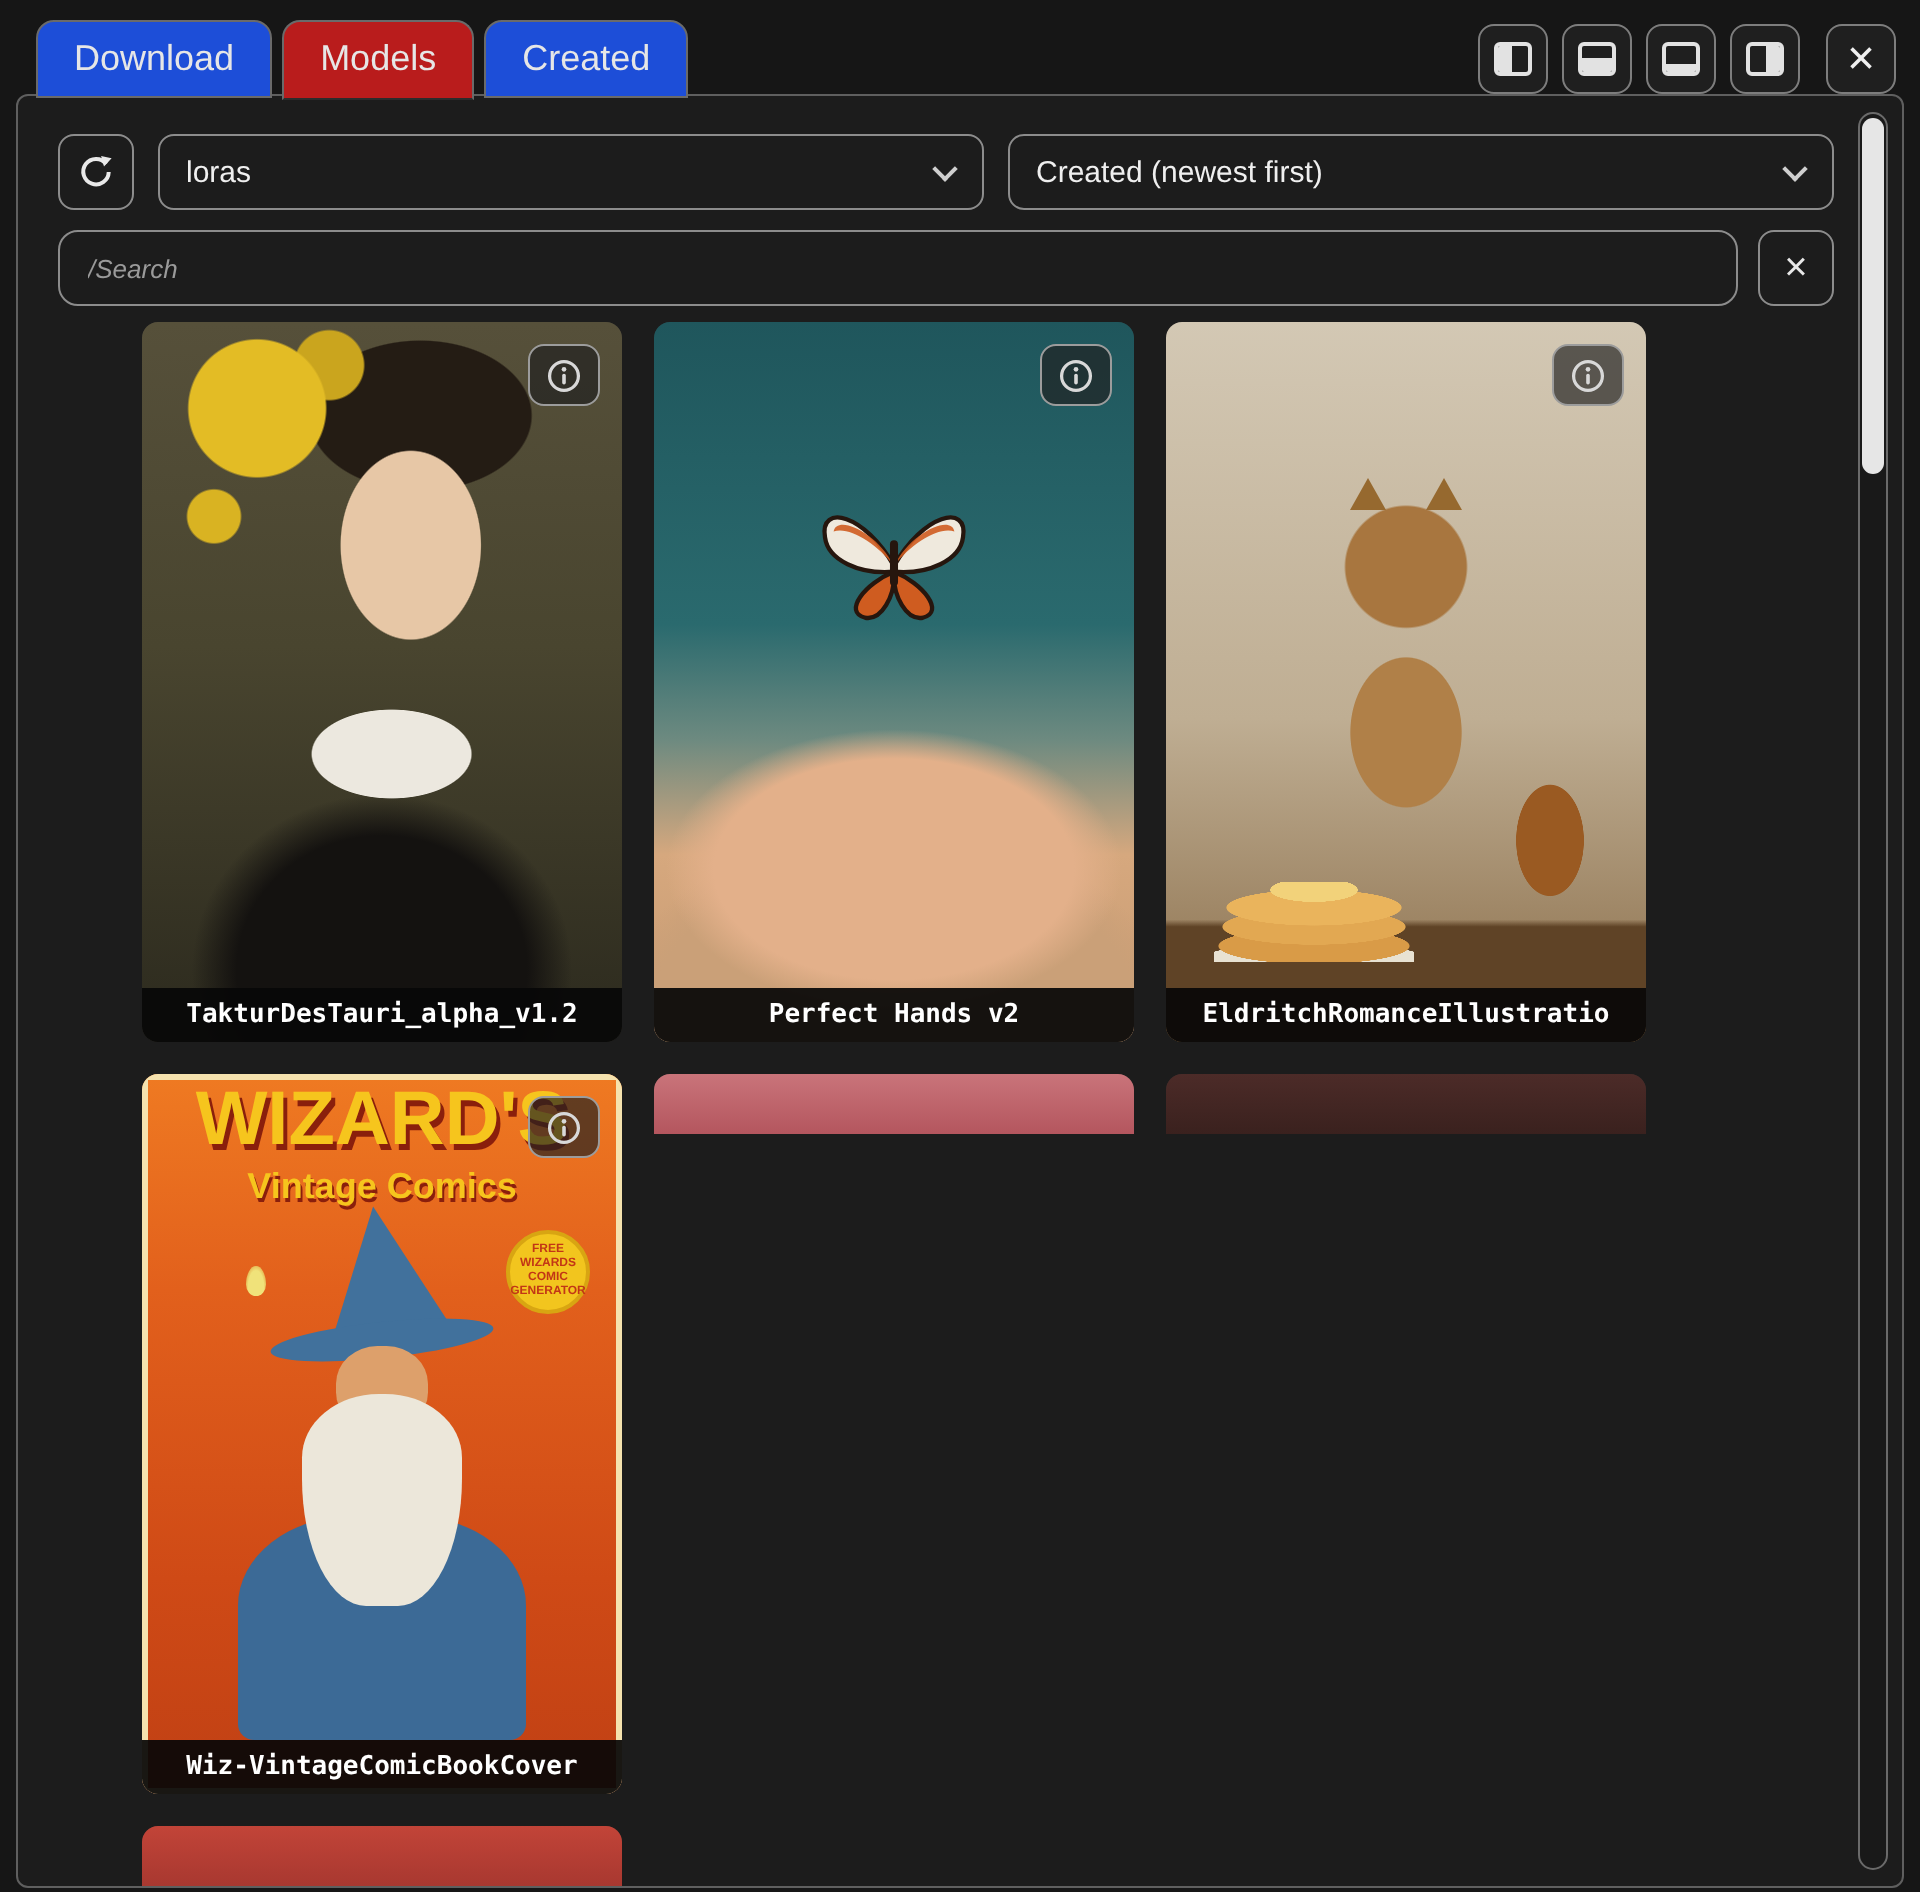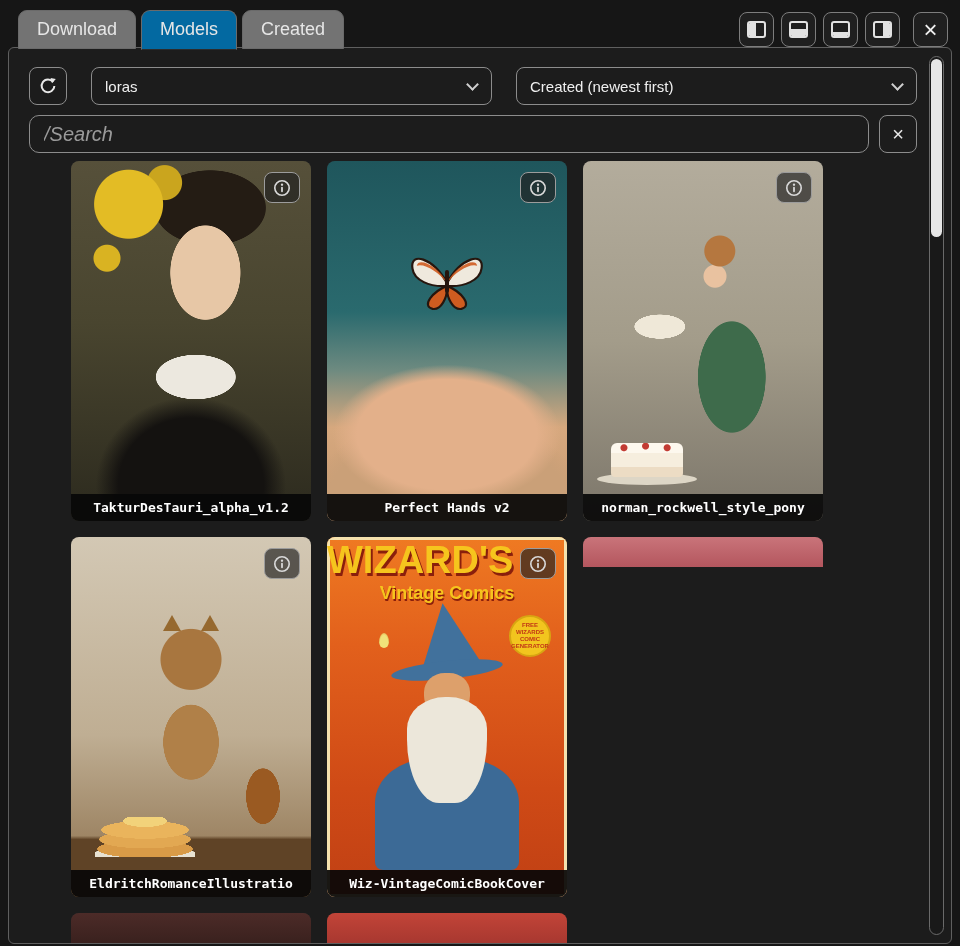--- a/index.html
+++ b/index.html
@@ -3,25 +3,25 @@
 <meta charset="utf-8">
 <style>
   * { box-sizing: border-box; margin: 0; padding: 0; }
   html, body { width: 960px; height: 946px; overflow: hidden; }
   body { background: #161616; font-family: "Liberation Sans", sans-serif; }
   .app { position: relative; width: 960px; height: 946px; }
 
   
   .tabs { position: absolute; top: 9px; left: 18px; display: flex; align-items: flex-end; gap: 5px; z-index: 3; }
   .tab {
-    font-size: 18px; color: #e6e6e6; background: #737373;
+    font-size: 18px; color: #e6e6e6; background: #1d4ed8;
     border: 1px solid #6a6a6a; border-radius: 9px 9px 0 0;
     padding: 8px 18px; position: relative; cursor: pointer;
   }
-  .tab.active { background: #0369a1; border-bottom-color: #2c2c2c; top: 1px; padding-bottom: 9px; }
+  .tab.active { background: #b91c1c; border-bottom-color: #2c2c2c; top: 1px; padding-bottom: 9px; }
 
   
   .win-btns { position: absolute; top: 12px; right: 12px; display: flex; gap: 7px; z-index: 3; }
   .win-btn {
     width: 35px; height: 35px; background: #1f1f1f; border: 1px solid #7d7d7d;
     border-radius: 8px; display: flex; align-items: center; justify-content: center; cursor: pointer;
   }
   .win-btn.close { margin-left: 6px; color: #f0f0f0; font-size: 24px; line-height: 1; }
   .icon-box { width: 19px; height: 17px; border: 2px solid #e2e2e2; border-radius: 3px; position: relative; overflow: hidden; }
   .icon-box .fill { position: absolute; background: #e2e2e2; }
@@ -30,42 +30,42 @@
   .fill-bbar   { left: 0; right: 0; bottom: 0; height: 4px; }
   .fill-right  { right: 0; top: 0; bottom: 0; width: 7px; }
 
   
   .panel {
     position: absolute; left: 8px; right: 8px; top: 47px; bottom: 2px;
     background: #1c1c1c; border: 1px solid #5f5f5f; border-radius: 6px; overflow: hidden;
   }
 
   
-  .toolbar { display: flex; gap: 24px; margin: 19px 34px 0 20px; height: 38px; }
+  .toolbar { display: flex; gap: 12px; margin: 19px 34px 0 20px; height: 38px; }
   .tool-btn {
     width: 38px; height: 38px; flex: 0 0 38px; background: #1c1c1c; border: 1px solid #8c8c8c;
     border-radius: 8px; display: flex; align-items: center; justify-content: center; cursor: pointer;
   }
   .select-wrap { position: relative; flex: 1; }
   select.ctl {
     width: 100%; height: 38px; background: #1c1c1c; color: #efefef;
     border: 1px solid #8c8c8c; border-radius: 8px; padding: 0 30px 0 13px;
     font-size: 15px; font-family: "Liberation Sans", sans-serif;
     appearance: none; -webkit-appearance: none; cursor: pointer;
   }
   .chevron {
     position: absolute; right: 15px; top: 13px; width: 9px; height: 9px; pointer-events: none;
     border-right: 2px solid #cfcfcf; border-bottom: 2px solid #cfcfcf; transform: rotate(45deg);
   }
 
   
   .search-row { display: flex; gap: 10px; margin: 10px 34px 0 20px; height: 38px; }
   .search-input {
     flex: 1; height: 38px; background: #1c1c1c; color: #eee; border: 1px solid #8c8c8c;
-    border-radius: 10px; padding: 0 14px; font-size: 20px; font-family: "Liberation Sans", sans-serif;
+    border-radius: 10px; padding: 0 14px; font-size: 13px; font-family: "Liberation Sans", sans-serif;
   }
   .search-input::placeholder { color: #9a9a9a; font-style: italic; }
   .clear-btn {
     width: 38px; height: 38px; flex: 0 0 38px; background: #1c1c1c; border: 1px solid #8c8c8c;
     border-radius: 8px; color: #e8e8e8; font-size: 20px; line-height: 1;
     display: flex; align-items: center; justify-content: center; cursor: pointer;
   }
 
   
   .grid { margin: 8px 0 0 18px; width: 752px; display: grid; grid-template-columns: repeat(3, 240px); gap: 16px; padding-left: 44px; }
@@ -134,21 +134,21 @@
   .ear { position: absolute; width: 0; height: 0; border-left: 9px solid transparent; border-right: 9px solid transparent; border-bottom: 16px solid #96692f; }
   .ear-l { left: 92px; top: 78px; } .ear-r { left: 130px; top: 78px; }
   .pancakes { position: absolute; left: 24px; bottom: 40px; width: 100px; height: 40px; background:
     radial-gradient(ellipse 22px 6px at 50% 10%, #f2d27a 0 99%, rgba(242,210,122,0) 100%),
     radial-gradient(ellipse 44px 9px at 50% 32%, #eab45c 0 99%, rgba(234,180,92,0) 100%),
     radial-gradient(ellipse 46px 9px at 50% 56%, #e2a852 0 99%, rgba(226,168,82,0) 100%),
     radial-gradient(ellipse 48px 9px at 50% 80%, #d99b47 0 99%, rgba(217,155,71,0) 100%),
     radial-gradient(ellipse 56px 8px at 50% 96%, #e8e2d2 0 99%, rgba(232,226,210,0) 100%); }
   .thumb6 { background: linear-gradient(180deg, #ef7a22 0%, #e2601c 30%, #cf4a16 70%, #c04014 100%);
     box-shadow: inset 0 0 0 3px #f5e2ae; }
-  .wiz-title { position: absolute; top: 2px; left: 0; right: 0; text-align: left; z-index: 3;
+  .wiz-title { position: absolute; top: 2px; left: 0; right: 0; text-align: center; z-index: 3;
     font: 900 38px "Liberation Sans", sans-serif; color: #f6c51d; text-shadow: 2px 3px 0 #8a1f0c; white-space: nowrap; }
   .wiz-sub { position: absolute; top: 46px; left: 0; right: 0; text-align: center; z-index: 3;
     font: 700 18px "Liberation Sans", sans-serif; color: #f6c51d; text-shadow: 1px 2px 0 #8a1f0c; }
   .wiz-badge { position: absolute; right: 16px; top: 78px; width: 42px; height: 42px; border-radius: 50%; z-index: 3;
     background: #f2c51e; border: 2px solid #d8a512; color: #c23616;
     font: 700 6px "Liberation Sans", sans-serif; line-height: 1.15; text-align: center;
     display: flex; align-items: center; justify-content: center; padding: 3px; }
   .wiz-robe { position: absolute; left: 50%; bottom: 27px; transform: translateX(-50%); width: 144px; height: 112px;
     background: #3c6a96; border-radius: 40% 40% 8px 8px; }
   .wiz-face { position: absolute; left: 50%; top: 136px; transform: translateX(-50%); width: 46px; height: 42px;
@@ -274,34 +274,20 @@
         <div class="info-btn">
           <svg width="18" height="18" viewBox="0 0 20 20">
             <circle cx="10" cy="10" r="8" fill="none" stroke="#d8d8d8" stroke-width="1.8"></circle>
             <circle cx="10" cy="6.3" r="1.3" fill="#d8d8d8"></circle>
             <rect x="9" y="8.7" width="2" height="6" rx="1" fill="#d8d8d8"></rect>
           </svg>
         </div>
         <div class="caption">Perfect Hands v2</div>
       </div>
 
-      <div class="card">
-        <div class="thumb thumb4" title="woman in a green dress decorating a cake in a kitchen">
-          <div class="cake-plate"></div>
-          <div class="cake"></div>
-        </div>
-        <div class="info-btn">
-          <svg width="18" height="18" viewBox="0 0 20 20">
-            <circle cx="10" cy="10" r="8" fill="none" stroke="#d8d8d8" stroke-width="1.8"></circle>
-            <circle cx="10" cy="6.3" r="1.3" fill="#d8d8d8"></circle>
-            <rect x="9" y="8.7" width="2" height="6" rx="1" fill="#d8d8d8"></rect>
-          </svg>
-        </div>
-        <div class="caption">norman_rockwell_style_pony</div>
-      </div>
 
       <div class="card">
         <div class="thumb thumb5" title="tabby cat sitting at a table with pancakes and syrup">
           <div class="ear ear-l"></div>
           <div class="ear ear-r"></div>
           <div class="pancakes"></div>
         </div>
         <div class="info-btn">
           <svg width="18" height="18" viewBox="0 0 20 20">
             <circle cx="10" cy="10" r="8" fill="none" stroke="#d8d8d8" stroke-width="1.8"></circle>

